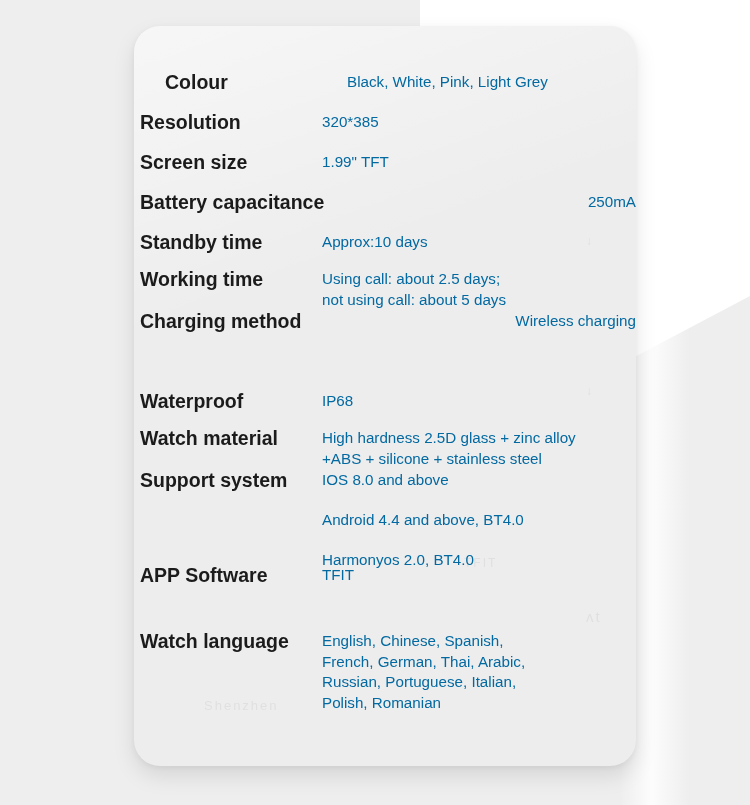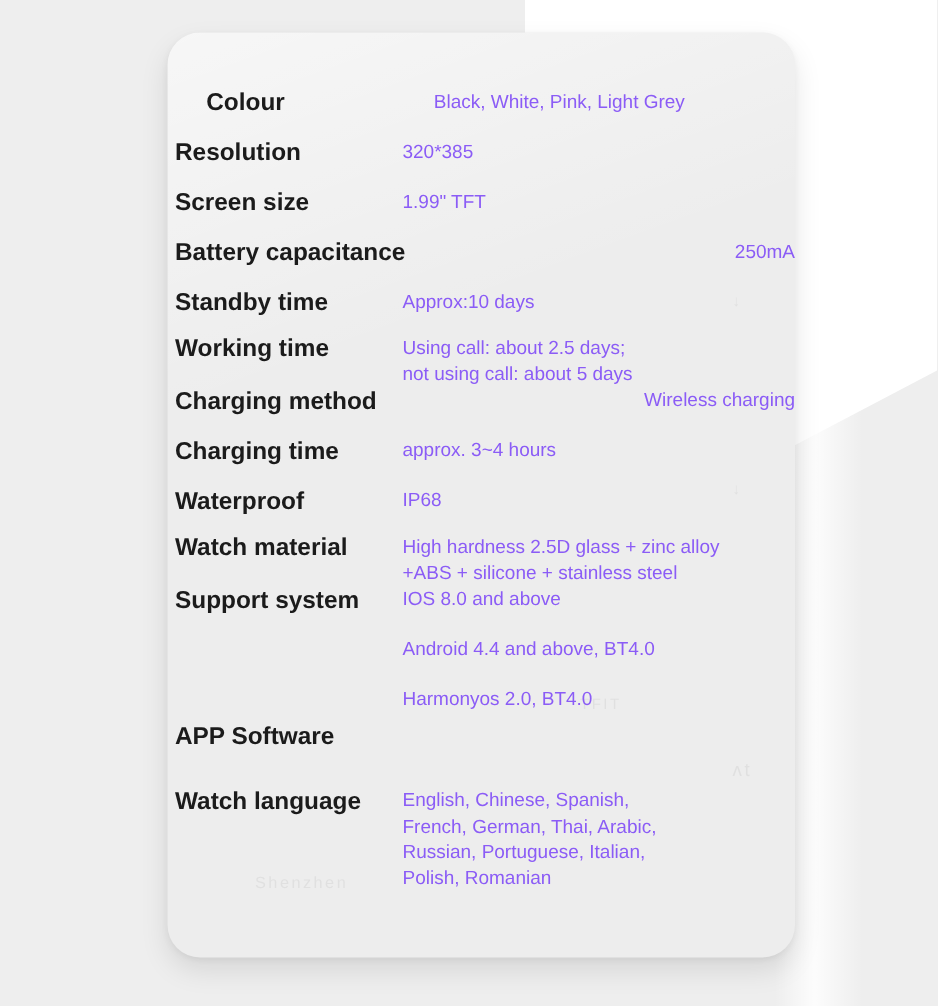--- a/index.html
+++ b/index.html
@@ -100,21 +100,21 @@
     box-sizing: border-box;
     font-weight: bold;
     font-size: 19.5px;
     color: #1b1b1b;
     line-height: 1.05;
     white-space: nowrap;
   }
   .spec-value {
     flex: 1 1 auto;
     font-size: 15.2px;
-    color: #8b5cf6;
+    color: #0369a1;
     line-height: 1.35;
     white-space: pre-line;
   }
   .spec-value.indent-lg { padding-left: 61px; text-align: right; }
   
   .spec-label.blank { visibility: hidden; }
 </style>
 </head>
 <body>
 
@@ -154,24 +154,20 @@
       </div>
       <div class="spec-row" style="top: 243px;">
         <div class="spec-label">Working time</div>
         <div class="spec-value">Using call: about 2.5 days;
 not using call: about 5 days</div>
       </div>
       <div class="spec-row" style="top: 285px;">
         <div class="spec-label">Charging method</div>
         <div class="spec-value indent-lg">Wireless charging</div>
       </div>
-      <div class="spec-row" style="top: 325px;">
-        <div class="spec-label">Charging time</div>
-        <div class="spec-value">approx. 3~4 hours</div>
-      </div>
       <div class="spec-row" style="top: 365px;">
         <div class="spec-label">Waterproof</div>
         <div class="spec-value">IP68</div>
       </div>
       <div class="spec-row" style="top: 402px;">
         <div class="spec-label">Watch material</div>
         <div class="spec-value">High hardness 2.5D glass + zinc alloy
 +ABS + silicone + stainless steel</div>
       </div>
       <div class="spec-row" style="top: 444px;">
@@ -179,21 +175,21 @@
         <div class="spec-value">IOS 8.0 and above</div>
       </div>
       <div class="spec-row" style="top: 484px;">
         <div class="spec-label blank"></div>
         <div class="spec-value">Android 4.4 and above, BT4.0</div>
       </div>
       <div class="spec-row" style="top: 524px;">
         <div class="spec-label blank"></div>
         <div class="spec-value">Harmonyos 2.0, BT4.0</div>
       </div>
-      <div class="spec-row" style="top: 553px; flex-direction: column;">
+      <div class="spec-row" style="top: 539px;">
         <div class="spec-label">APP Software</div>
         <div class="spec-value">TFIT</div>
       </div>
       <div class="spec-row" style="top: 605px;">
         <div class="spec-label">Watch language</div>
         <div class="spec-value">English, Chinese, Spanish,
 French, German, Thai, Arabic,
 Russian, Portuguese, Italian,
 Polish, Romanian</div>
       </div>

